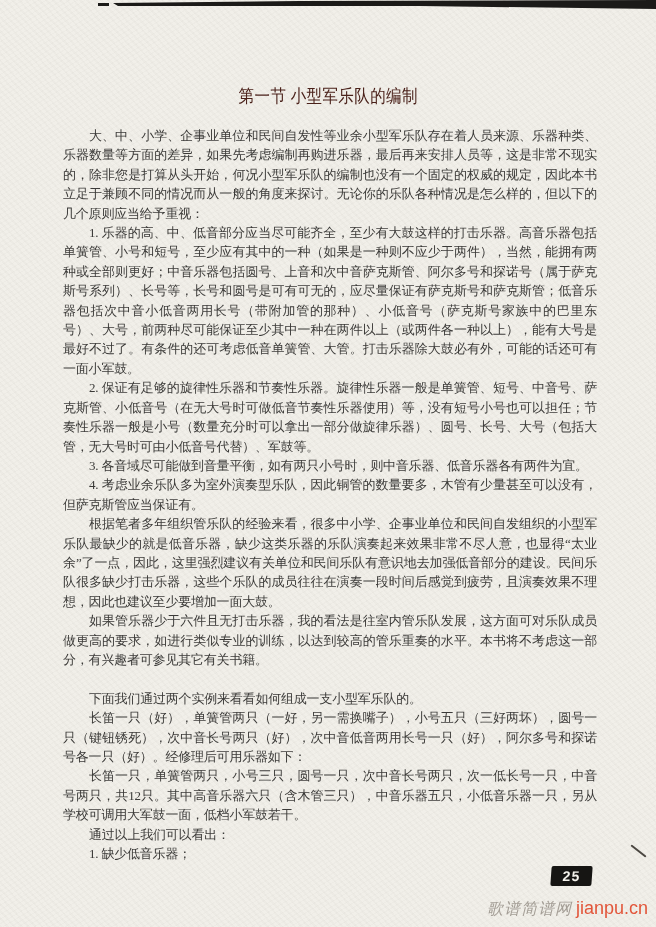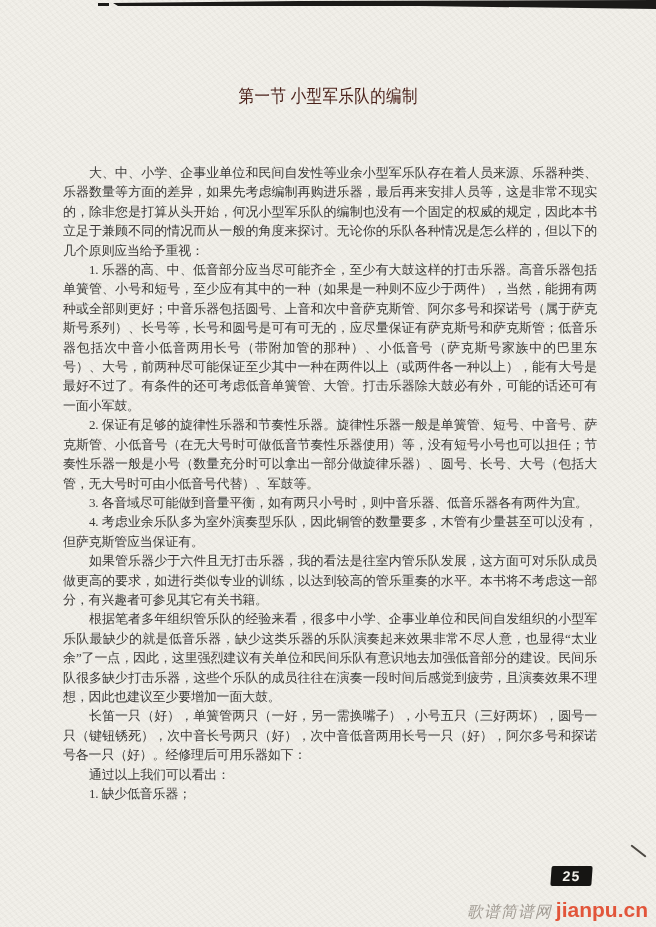--- a/index.html
+++ b/index.html
@@ -41,21 +41,20 @@
 
   .body-text {
     position: absolute;
     left: 63px; top: 126px;
     width: 534px;
     font-size: 13px;
     line-height: 19.4px;
     letter-spacing: -0.2px;
     color: #3b3a38;
     text-align: justify;
-    margin-top: 37px;
   }
   .body-text p {
     text-indent: 2em;
     margin: 0;
   }
   .body-text p.gap-above { margin-top: 19.4px; }
 
   .page-number-badge {
     position: absolute;
     left: 551px; top: 866px;
@@ -90,22 +89,21 @@
     white-space: nowrap;
   }
   .watermark .wm-name {
     color: #a49e96;
     letter-spacing: 1px;
     font-style: italic;
   }
   .watermark .wm-url {
     color: #e2553a;
     font-family: "Liberation Sans", "DejaVu Sans", sans-serif;
-    font-size: 21px;
-    font-weight: bold;
+    font-size: 18px;
   }
 </style>
 </head>
 <body>
 
 <div class="page">
 
   <svg class="top-edge-svg" viewBox="0 0 656 12" xmlns="http://www.w3.org/2000/svg" aria-hidden="true">
     <polygon points="113,3 300,1 656,0 656,9 420,6 240,6 118,6" fill="#1b1a18"></polygon>
     <rect x="98" y="3" width="11" height="3" fill="#1b1a18"></rect>
@@ -114,23 +112,25 @@
   <div class="section-title">
     <span class="squeeze">第一节  小型军乐队的编制</span>
   </div>
 
   <div class="body-text">
     <p>大、中、小学、企事业单位和民间自发性等业余小型军乐队存在着人员来源、乐器种类、乐器数量等方面的差异，如果先考虑编制再购进乐器，最后再来安排人员等，这是非常不现实的，除非您是打算从头开始，何况小型军乐队的编制也没有一个固定的权威的规定，因此本书立足于兼顾不同的情况而从一般的角度来探讨。无论你的乐队各种情况是怎么样的，但以下的几个原则应当给予重视：</p>
     <p>1. 乐器的高、中、低音部分应当尽可能齐全，至少有大鼓这样的打击乐器。高音乐器包括单簧管、小号和短号，至少应有其中的一种（如果是一种则不应少于两件），当然，能拥有两种或全部则更好；中音乐器包括圆号、上音和次中音萨克斯管、阿尔多号和探诺号（属于萨克斯号系列）、长号等，长号和圆号是可有可无的，应尽量保证有萨克斯号和萨克斯管；低音乐器包括次中音小低音两用长号（带附加管的那种）、小低音号（萨克斯号家族中的巴里东号）、大号，前两种尽可能保证至少其中一种在两件以上（或两件各一种以上），能有大号是最好不过了。有条件的还可考虑低音单簧管、大管。打击乐器除大鼓必有外，可能的话还可有一面小军鼓。</p>
     <p>2. 保证有足够的旋律性乐器和节奏性乐器。旋律性乐器一般是单簧管、短号、中音号、萨克斯管、小低音号（在无大号时可做低音节奏性乐器使用）等，没有短号小号也可以担任；节奏性乐器一般是小号（数量充分时可以拿出一部分做旋律乐器）、圆号、长号、大号（包括大管，无大号时可由小低音号代替）、军鼓等。</p>
     <p>3. 各音域尽可能做到音量平衡，如有两只小号时，则中音乐器、低音乐器各有两件为宜。</p>
     <p>4. 考虑业余乐队多为室外演奏型乐队，因此铜管的数量要多，木管有少量甚至可以没有，但萨克斯管应当保证有。</p>
+    <p>根据笔者多年组织管乐队的经验来看，很多中小学、企事业单位和民间自发组织的小型军乐队最缺少的就是低音乐器，缺少这类乐器的乐队演奏起来效果非常不尽人意，也显得“太业余”了一点，因此，这里强烈建议有关单位和民间乐队有意识地去加强低音部分的建设。民间乐队很多缺少打击乐器，这些个乐队的成员往往在演奏一段时间后感觉到疲劳，且演奏效果不理想，因此也建议至少要增加一面大鼓。</p>
     <p>如果管乐器少于六件且无打击乐器，我的看法是往室内管乐队发展，这方面可对乐队成员做更高的要求，如进行类似专业的训练，以达到较高的管乐重奏的水平。本书将不考虑这一部分，有兴趣者可参见其它有关书籍。</p>
-    <p>根据笔者多年组织管乐队的经验来看，很多中小学、企事业单位和民间自发组织的小型军乐队最缺少的就是低音乐器，缺少这类乐器的乐队演奏起来效果非常不尽人意，也显得“太业余”了一点，因此，这里强烈建议有关单位和民间乐队有意识地去加强低音部分的建设。民间乐队很多缺少打击乐器，这些个乐队的成员往往在演奏一段时间后感觉到疲劳，且演奏效果不理想，因此也建议至少要增加一面大鼓。</p>
+    <p class="gap-above">下面我们通过两个实例来看看如何组成一支小型军乐队的。</p>
     <p>长笛一只（好），单簧管两只（一好，另一需换嘴子），小号五只（三好两坏），圆号一只（键钮锈死），次中音长号两只（好），次中音低音两用长号一只（好），阿尔多号和探诺号各一只（好）。经修理后可用乐器如下：</p>
+    <p>长笛一只，单簧管两只，小号三只，圆号一只，次中音长号两只，次一低长号一只，中音号两只，共12只。其中高音乐器六只（含木管三只），中音乐器五只，小低音乐器一只，另从学校可调用大军鼓一面，低档小军鼓若干。</p>
     <p>通过以上我们可以看出：</p>
     <p>1. 缺少低音乐器；</p>
   </div>
 
   <div class="scratch-mark"></div>
 
   <div class="page-number-badge">25</div>
 
   <div class="watermark">
     <span class="wm-name">歌谱简谱网</span>

